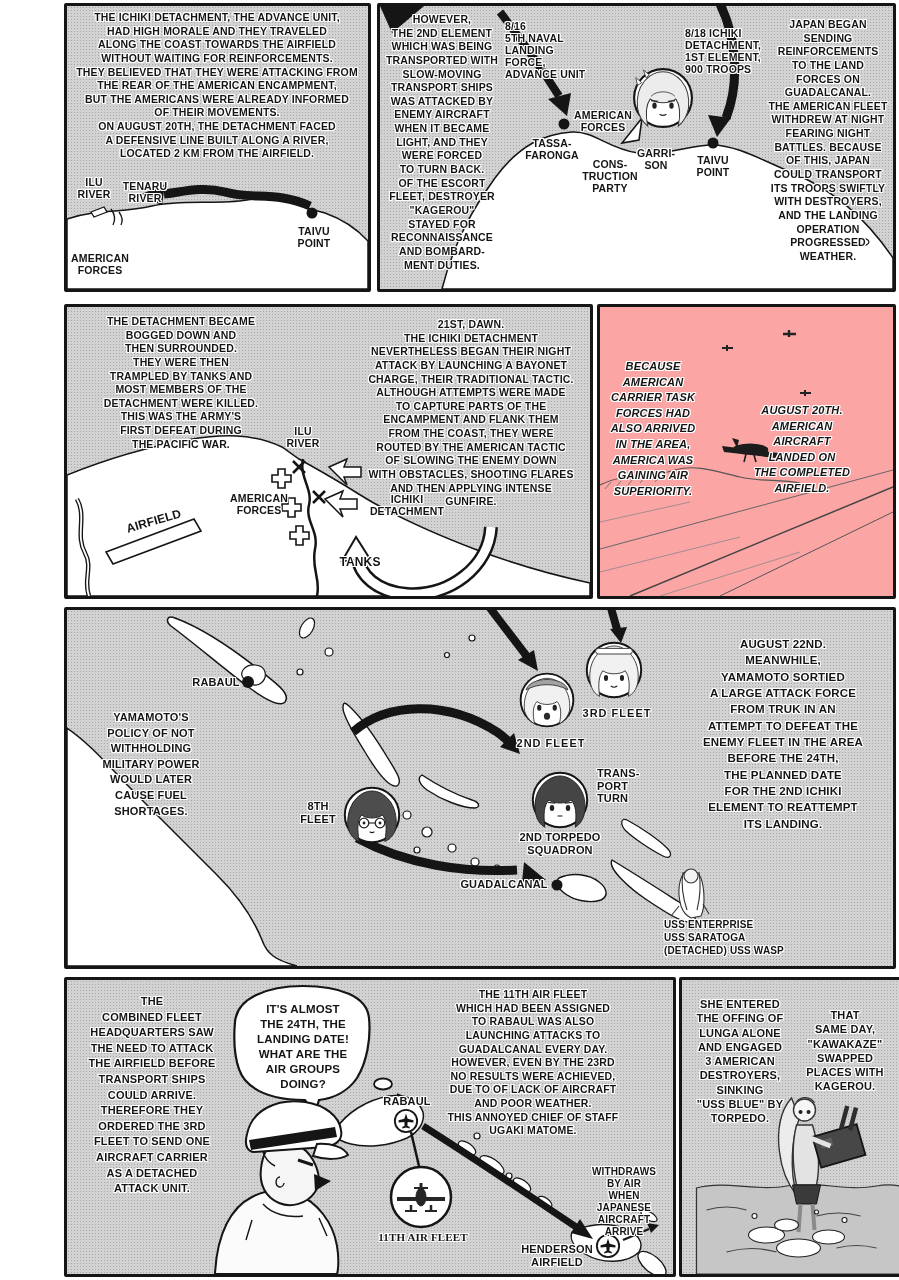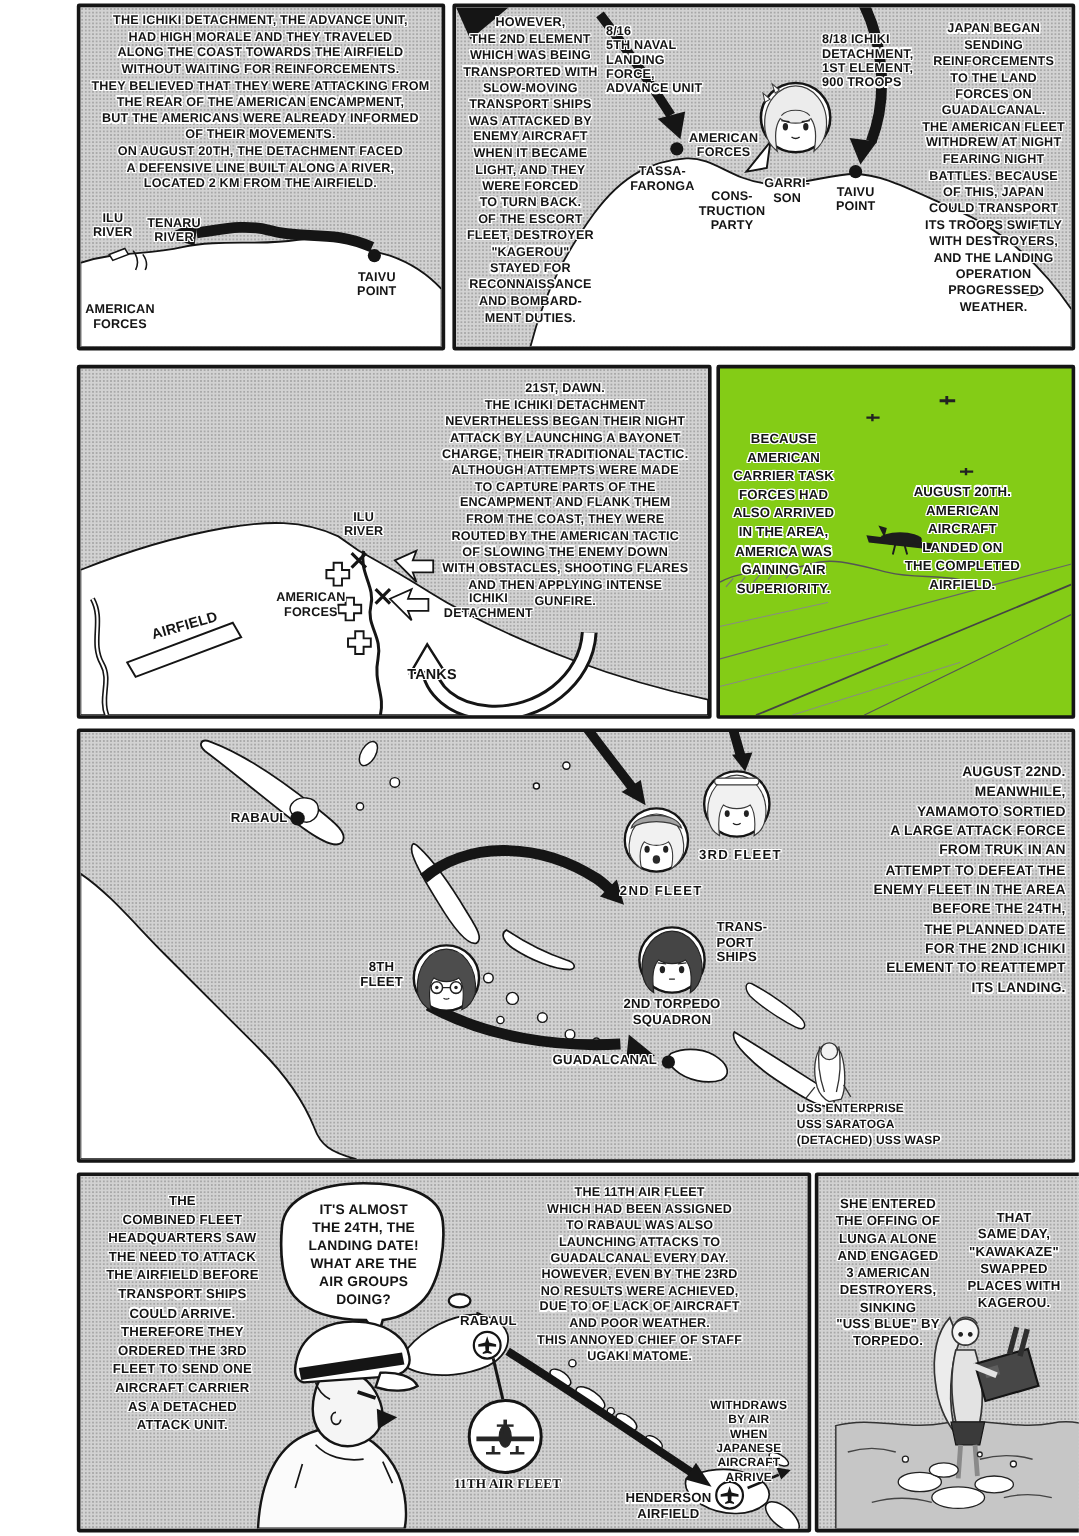--- a/index.html
+++ b/index.html
@@ -1,26 +1,26 @@
 <!DOCTYPE html>
 <html><head>
 <meta charset="utf-8">
 <style>
   html,body{margin:0;padding:0;background:#fff;width:899px;height:1280px;overflow:hidden;}
   #page{position:relative;width:899px;height:1280px;background:#fff;font-family:"Liberation Sans",sans-serif;}
   .panel{position:absolute;border:3px solid #151515;border-radius:2px;overflow:hidden;box-sizing:border-box;}
   .tone{background-color:#d2d2d2;background-image:radial-gradient(circle,#a8a8a8 0.7px,rgba(0,0,0,0) 1px);background-size:3px 3px;}
-  .white{background:#84cc16;}
+  .white{background:#fca5a5;font-style:italic;}
   .svgfill{position:absolute;left:0;top:0;width:100%;height:100%;}
   .txt,.lbl{position:absolute;font-weight:bold;color:#141414;white-space:pre-line;text-align:center;
     transform:translateX(-50%);line-height:1.3;letter-spacing:0.15px;
     text-shadow:-1px -1px 0 #fff,0 -1px 0 #fff,1px -1px 0 #fff,-1px 0 0 #fff,1px 0 0 #fff,-1px 1px 0 #fff,0 1px 0 #fff,1px 1px 0 #fff;}
   .txt{font-size:10.5px;}
   .lbl{font-size:10.5px;line-height:1.15;}
-  .fs11{font-size:11px;}.fs115{font-size:11.5px;line-height:1.42;text-align:right;}.fs10{font-size:10px;}
+  .fs11{font-size:11px;}.fs115{font-size:11.5px;line-height:1.42;}.fs10{font-size:10px;}
   .lh14{line-height:1.42;}
   .la{transform:none;text-align:left;}
 </style>
 </head>
 <body>
 
 <svg width="0" height="0" style="position:absolute" aria-hidden="true">
   <defs>
     <symbol id="pt-kagerou" viewBox="-40 -40 80 80">
       <circle r="34" fill="#fff" stroke="#151515" stroke-width="2.5"></circle>
@@ -191,20 +191,30 @@
         <path d="M221,191 h7 v6 h6 v7 h-6 v6 h-7 v-6 h-6 v-7 h6 Z"></path>
         <path d="M229,219 h7 v6 h6 v7 h-6 v6 h-7 v-6 h-6 v-7 h6 Z"></path>
       </g>
       <polygon points="39,245 127,212 134,224 46,257" fill="#fff" stroke="#151515" stroke-width="1.6"></polygon>
       <polygon points="262,160 280,152 277,160 294,160 294,170 277,170 280,178" fill="#fff" stroke="#151515" stroke-width="1.5"></polygon>
       <polygon points="258,192 276,184 273,192 290,192 290,202 273,202 276,210" fill="#fff" stroke="#151515" stroke-width="1.5"></polygon>
       <path d="M424,220 C422,260 382,290 340,287 C310,285 292,268 290,248" fill="none" stroke="#151515" stroke-width="14"></path>
       <path d="M424,220 C422,260 382,290 340,287 C310,285 292,268 290,248" fill="none" stroke="#fff" stroke-width="9"></path>
       <polygon points="289,230 275,254 303,252" fill="#fff" stroke="#151515" stroke-width="2"></polygon>
     </svg>
+    <div class="txt" style="left:114px;top:8px;width:230px;">THE DETACHMENT BECAME
+BOGGED DOWN AND
+THEN SURROUNDED.
+THEY WERE THEN
+TRAMPLED BY TANKS AND
+MOST MEMBERS OF THE
+DETACHMENT WERE KILLED.
+THIS WAS THE ARMY'S
+FIRST DEFEAT DURING
+THE PACIFIC WAR.</div>
     <div class="txt" style="left:404px;top:11px;width:236px;">21ST, DAWN.
 THE ICHIKI DETACHMENT
 NEVERTHELESS BEGAN THEIR NIGHT
 ATTACK BY LAUNCHING A BAYONET
 CHARGE, THEIR TRADITIONAL TACTIC.
 ALTHOUGH ATTEMPTS WERE MADE
 TO CAPTURE PARTS OF THE
 ENCAMPMENT AND FLANK THEM
 FROM THE COAST, THEY WERE
 ROUTED BY THE AMERICAN TACTIC
@@ -301,40 +311,47 @@
       <use href="#pt-2nd" x="449" y="59" width="62" height="62"></use>
       <use href="#pt-8th" x="273" y="173" width="64" height="64"></use>
       <use href="#pt-torp" x="461" y="158" width="64" height="64"></use>
       <g stroke="#333" stroke-width="1.1" fill="#fff">
         <path d="M618,262 C612,268 610,282 614,296 C616,302 620,306 624,308 L634,306 C638,298 638,280 634,268 C630,260 622,258 618,262 Z"></path>
         <circle cx="624" cy="266" r="7" fill="#f2f2f2"></circle>
         <path d="M616,262 C614,274 616,288 620,300 M632,262 C634,274 633,288 630,300" fill="none"></path>
         <path d="M612,296 L604,306 M636,294 L642,304" fill="none"></path>
       </g>
     </svg>
+    <div class="txt fs11 lh14" style="left:84px;top:100px;width:150px;">YAMAMOTO'S
+POLICY OF NOT
+WITHHOLDING
+MILITARY POWER
+WOULD LATER
+CAUSE FUEL
+SHORTAGES.</div>
     <div class="txt fs115" style="left:716px;top:26px;width:210px;">AUGUST 22ND.
 MEANWHILE,
 YAMAMOTO SORTIED
 A LARGE ATTACK FORCE
 FROM TRUK IN AN
 ATTEMPT TO DEFEAT THE
 ENEMY FLEET IN THE AREA
 BEFORE THE 24TH,
 THE PLANNED DATE
 FOR THE 2ND ICHIKI
 ELEMENT TO REATTEMPT
 ITS LANDING.</div>
     <div class="lbl" style="left:149px;top:66px;font-size:11px;">RABAUL</div>
     <div class="lbl" style="left:550px;top:97px;font-size:11px;letter-spacing:1px;">3RD FLEET</div>
     <div class="lbl" style="left:484px;top:127px;font-size:11px;letter-spacing:1px;">2ND FLEET</div>
     <div class="lbl" style="left:251px;top:190px;font-size:11px;">8TH
 FLEET</div>
     <div class="lbl la" style="left:530px;top:157px;font-size:11px;">TRANS-
 PORT
-SHIPS</div>
+TURN</div>
     <div class="lbl" style="left:493px;top:221px;font-size:11px;">2ND TORPEDO
 SQUADRON</div>
     <div class="lbl" style="left:437px;top:268px;font-size:11px;">GUADALCANAL</div>
     <div class="lbl la fs10" style="left:597px;top:308px;line-height:1.3;">USS ENTERPRISE
 USS SARATOGA
 (DETACHED) USS WASP</div>
   </div>
 
   <div class="panel tone" style="left:64px;top:977px;width:612px;height:300px;">
     <svg class="svgfill" viewBox="0 0 606 294">

